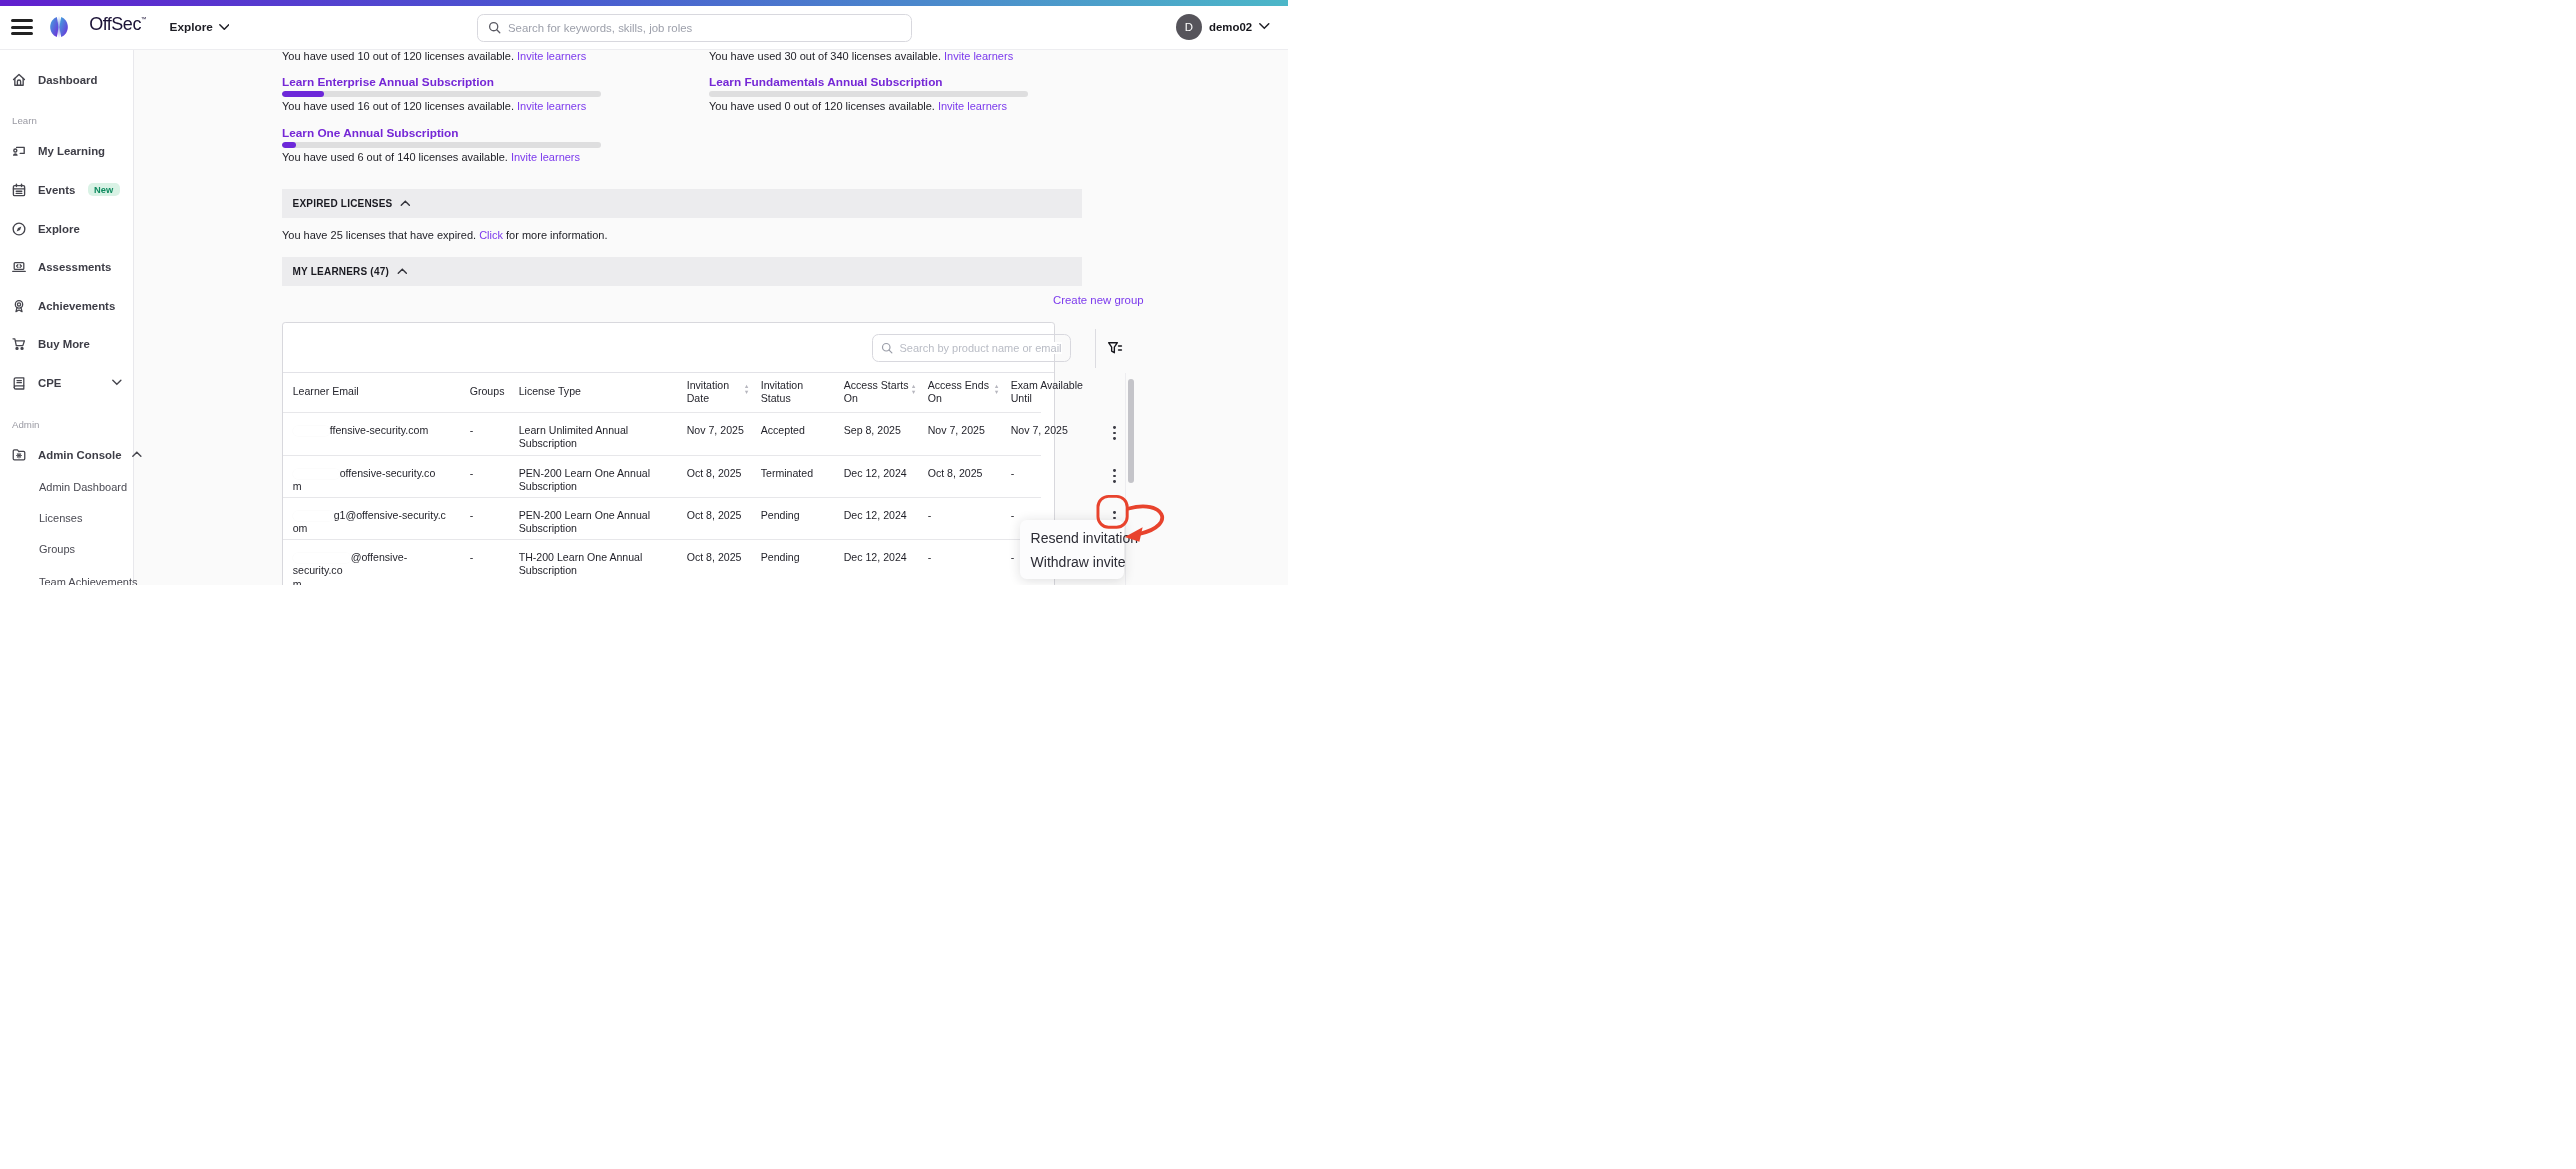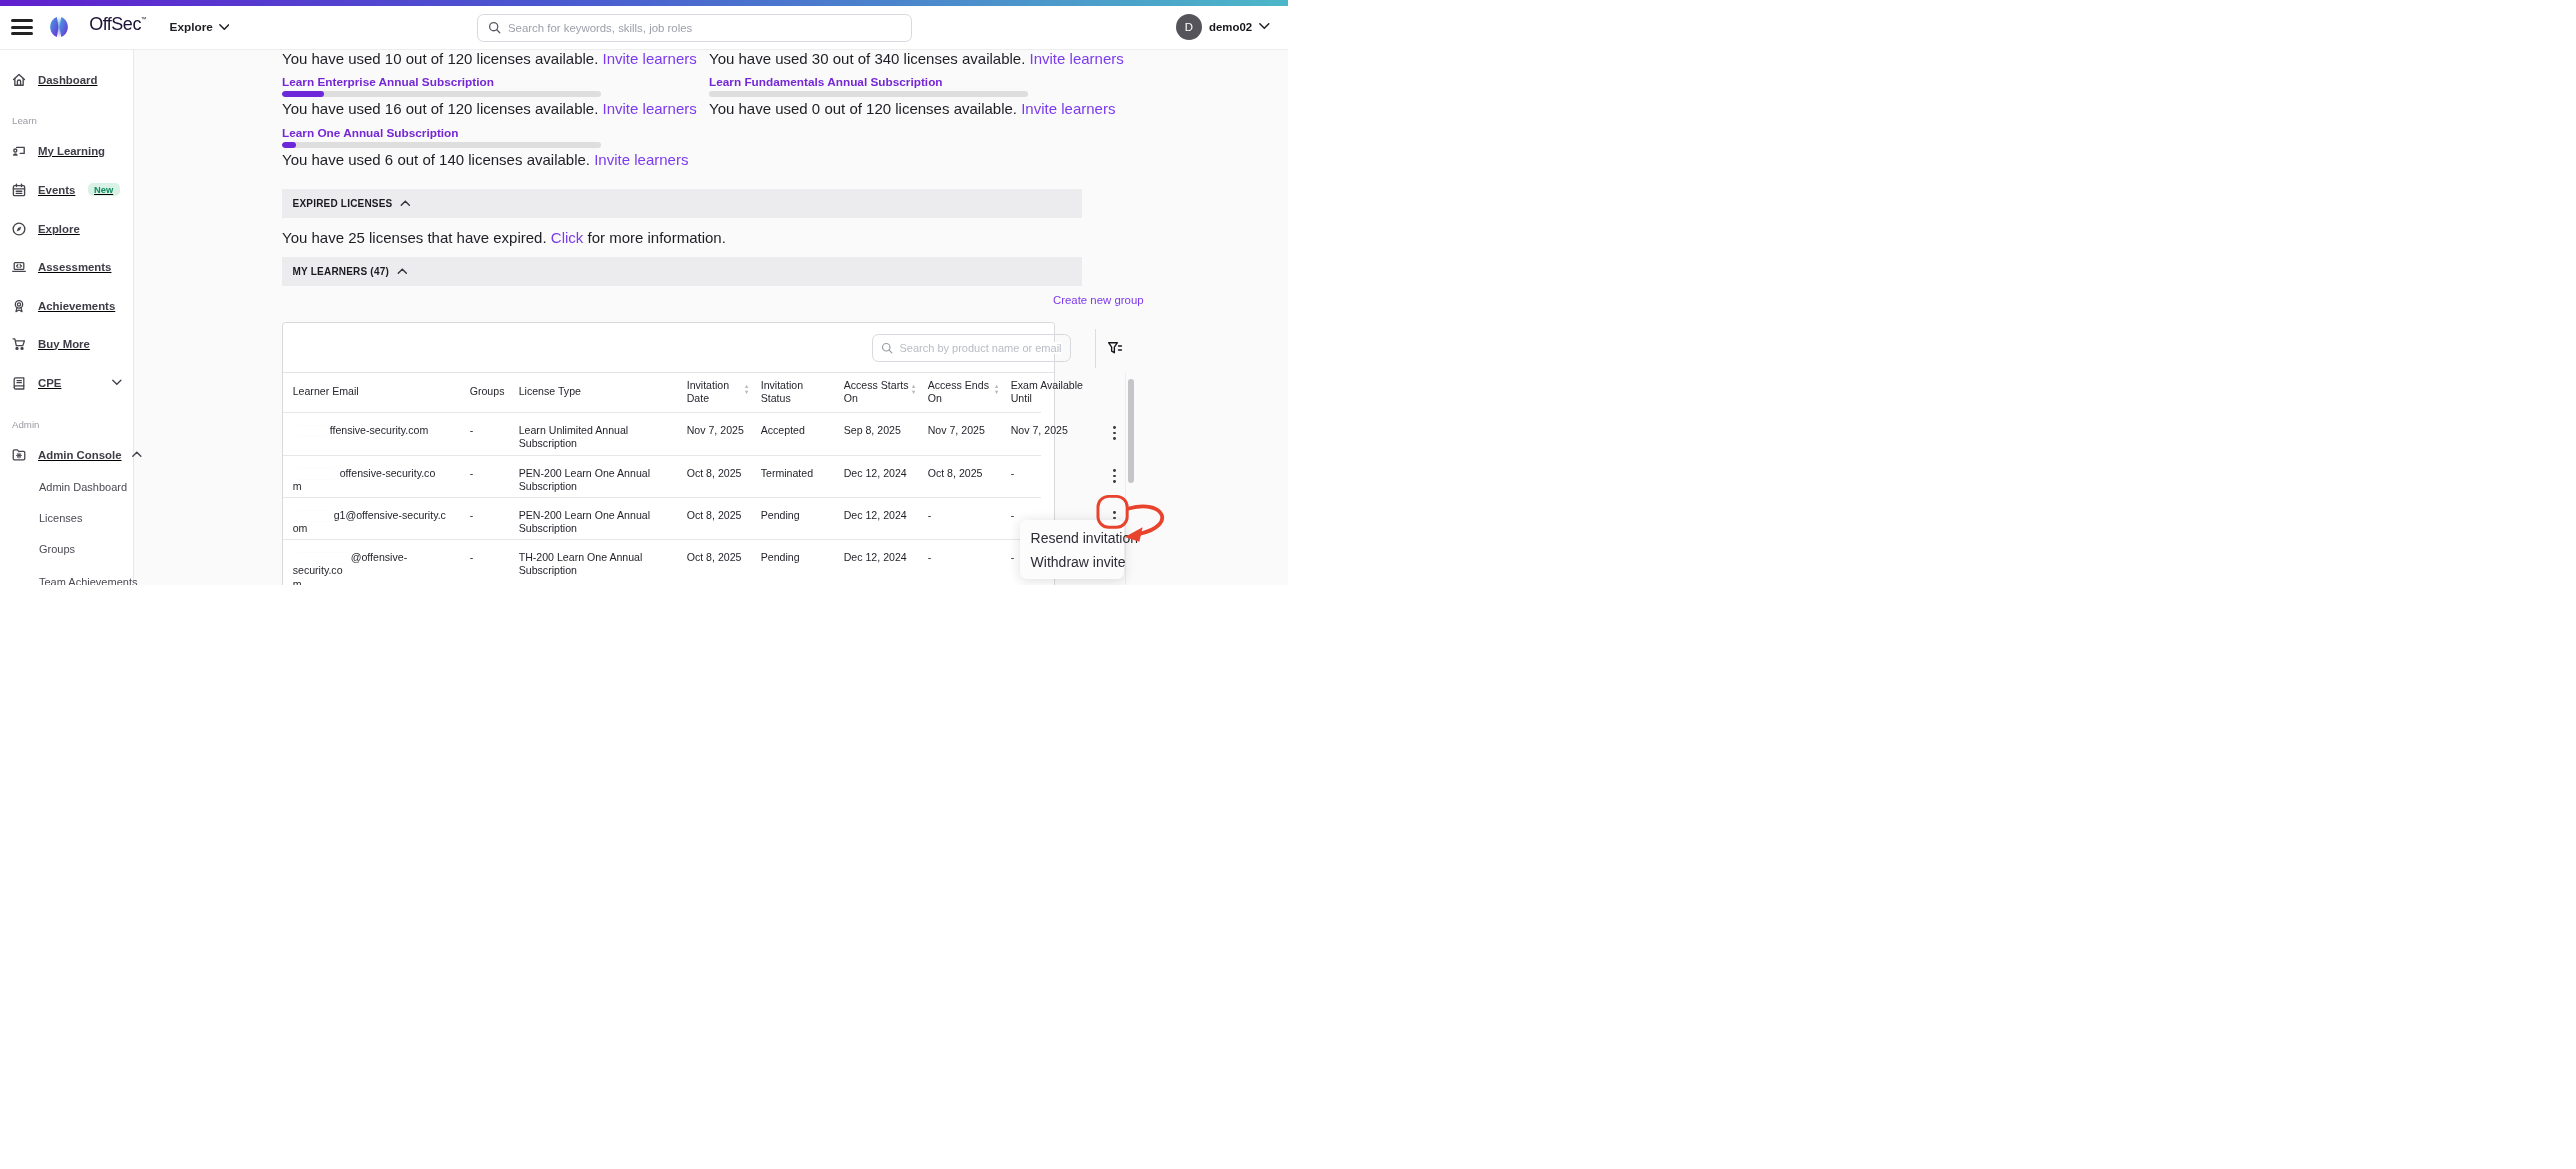--- a/index.html
+++ b/index.html
@@ -20,31 +20,31 @@
   .search-box { position:absolute; left:477px; top:8px; width:435px; height:28px; border:0.8px solid #d8d8de; border-radius:6.5px;
     display:flex; align-items:center; padding:0 9.7px; background:#fff; }
   .search-box input { border:none; outline:none; flex:1; font-size:11.4px; color:#333; margin-left:7.3px; font-family:inherit; background:transparent; }
   .search-box input::placeholder { color:#9da0ab; }
   .user-wrap { position:absolute; right:18px; top:8px; display:flex; align-items:center; gap:7.3px; cursor:pointer; }
   .avatar { width:26px; height:26px; border-radius:50%; background:#56545b; color:#fff; display:flex; align-items:center; justify-content:center; font-size:11.4px; }
   .user-name { font-size:11.4px; font-weight:700; color:#16161c; }
 
   
   .sidebar { position:absolute; top:50px; left:0; width:134px; height:535px; background:#fff; border-right:0.8px solid #e8e8ec; z-index:20; }
-  .side-item { position:absolute; left:11.4px; right:4.9px; height:21px; display:flex; align-items:center; gap:10.6px; cursor:pointer;text-decoration:underline; }
+  .side-item { position:absolute; left:11.4px; right:4.9px; height:21px; display:flex; align-items:center; gap:10.6px; cursor:pointer; }
   .side-item .lbl { font-size:11.4px; font-weight:700; color:#3d3d46; white-space:nowrap; }
   .side-sec { position:absolute; left:12px; font-size:9.7px; color:#9a9aa3; }
   .side-sub { position:absolute; left:39px; font-size:11px; color:#4a4a53; cursor:pointer; white-space:nowrap; }
   .badge-new { font-size:9.3px; font-weight:700; color:#0e8a5f; background:#d9f2e5; border-radius:4.9px; padding:1.6px 6.5px; margin-left:1.6px; }
   .side-chev { margin-left:auto; margin-right:6.5px; display:flex; }
   .sicon { flex:0 0 16px; display:flex; }
 
   
   .main { position:absolute; top:50px; left:134px; right:0; bottom:0; background:#fafafa; }
-  .inline-txt { position:absolute; font-size:15px; color:#1d1d24; white-space:nowrap; }
+  .inline-txt { position:absolute; font-size:11px; color:#1d1d24; white-space:nowrap; }
   .lnk { color:#7c3aed; cursor:pointer; text-decoration:none; }
   .sub-title { position:absolute; font-size:11.8px; font-weight:700; color:#7527d6; cursor:pointer; white-space:nowrap; }
   .pbar { position:absolute; width:319px; height:5.7px; border-radius:3.2px; background:#dededf; overflow:hidden; }
   .pbar .fill { height:100%; background:#6d28d9; border-radius:3.2px; }
   .sec-bar { position:absolute; left:148px; width:800px; height:29px; background:#ececee; display:flex; align-items:center; padding:0 10.6px; gap:8px; cursor:pointer; }
   .sec-bar .t { font-size:10px; font-weight:800; color:#1a1a21; letter-spacing:0.2px; }
 
   
   .card { position:absolute; left:148px; top:272px; width:773px; height:318px; background:#fff; border:0.8px solid #d8d8dd; border-radius:3.2px; }
   .toolbar { position:absolute; top:0; left:0; right:0; height:50px; border-bottom:0.8px solid #e2e2e7; }

